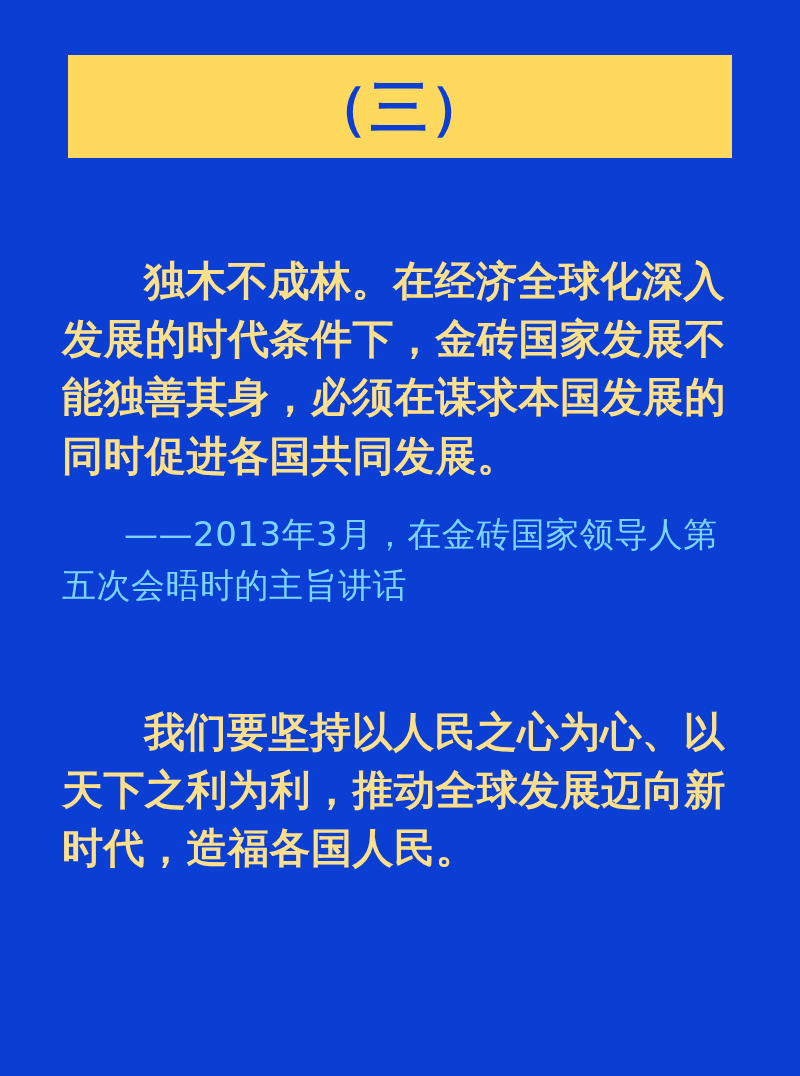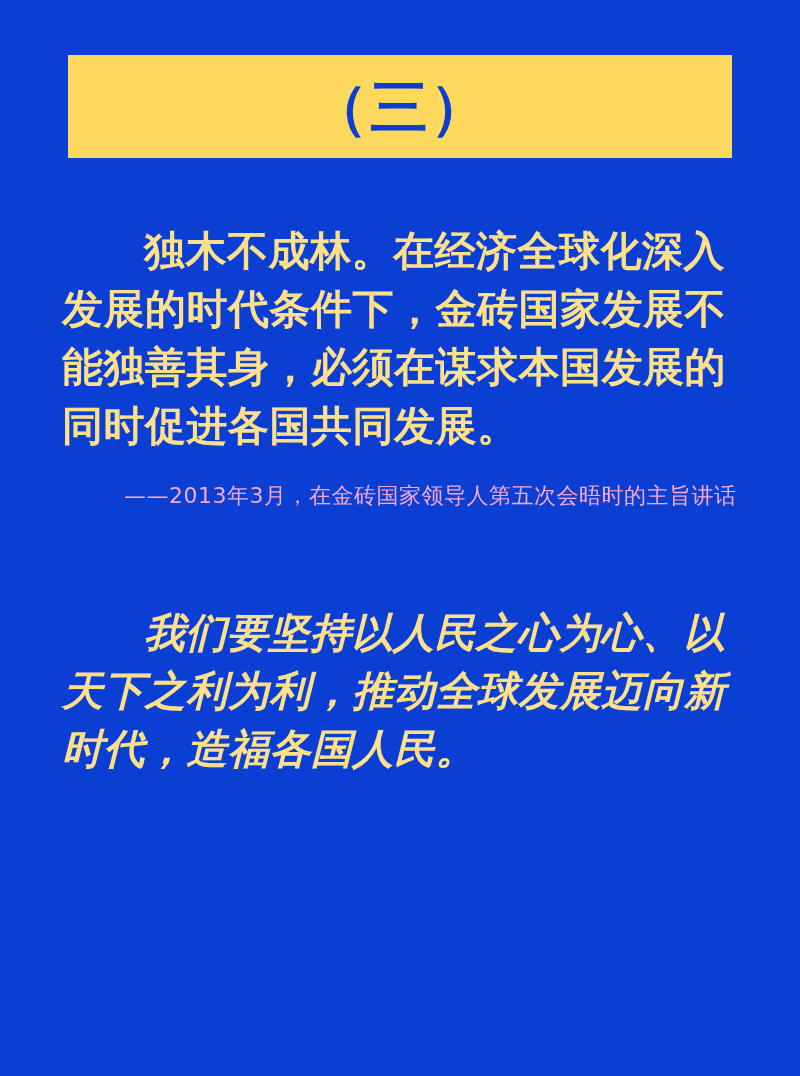--- a/index.html
+++ b/index.html
@@ -40,41 +40,41 @@
     font-weight: bold;
     letter-spacing: 2px;
     font-family: "DejaVu Serif", "Liberation Serif", serif;
     line-height: 1;
   }
 
   
   .content {
     position: absolute;
     left: 0;
-    top: 144px;
+    top: 174px;
     width: 800px;
   }
   .quote-block {
     padding: 0 62px 0 62px;
   }
   .quote-block.first { margin-top: 78px; }
-  .quote-block.second { margin-top: 92px; font-style: italic; }
+  .quote-block.second { margin-top: 92px; }
 
   .quote-text {
     color: #ffe08a;
     font-size: 41px;
     font-weight: bold;
     line-height: 1.42;
     text-indent: 82px;
     font-family: "DejaVu Serif", "Liberation Serif", serif;
     letter-spacing: 0.5px;
   }
   .quote-source {
-    color: #f9a8d4;
-    font-size: 22px;
+    color: #7dd3fc;
+    font-size: 34px;
     line-height: 1.5;
     margin-top: 24px;
     text-indent: 62px;
     font-family: "DejaVu Sans", "Liberation Sans", sans-serif;
     letter-spacing: 0.5px;
   }
 </style>
 </head>
 <body>
 

